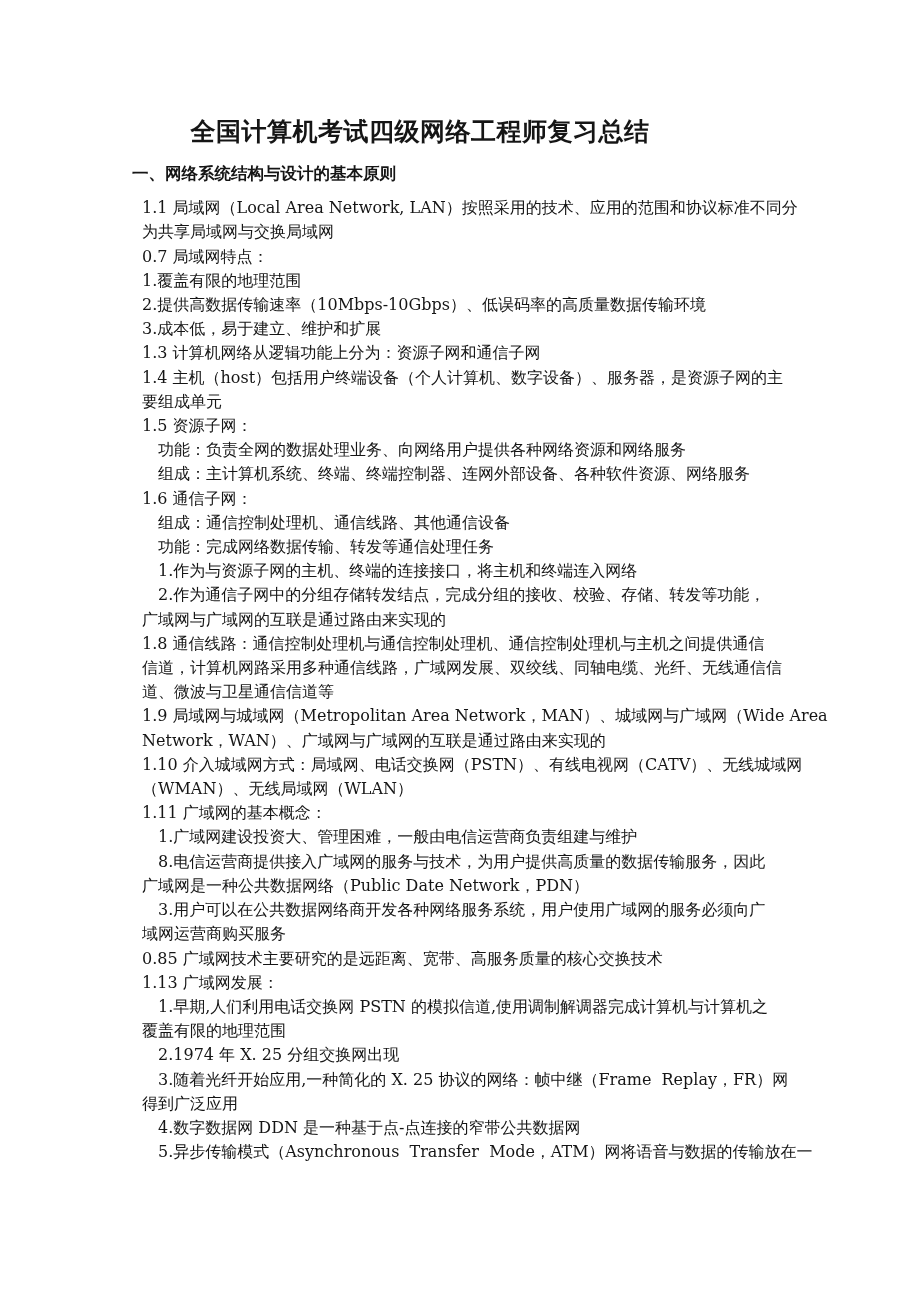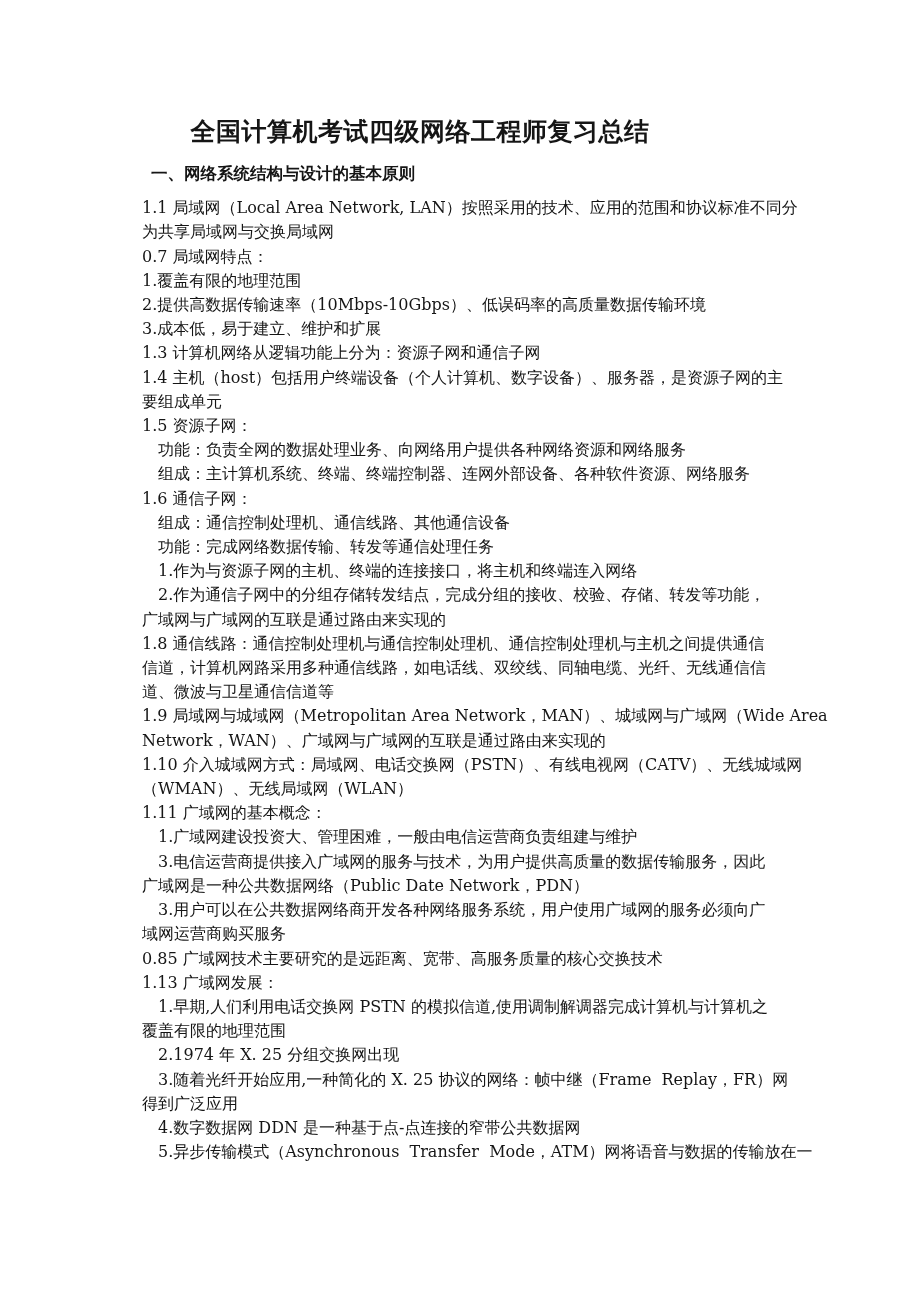--- a/index.html
+++ b/index.html
@@ -30,21 +30,20 @@
     letter-spacing: 0.5px;
     margin: 0 0 14px 0;
     white-space: pre;
   }
   .section-heading {
     font-family: "DejaVu Sans", "Liberation Sans", sans-serif;
     font-weight: bold;
     font-size: 16.5px;
     line-height: 24.2px;
     white-space: pre;
-    margin-left: 19px;
   }
   .doc-body {
     margin: 10px;
   }
   .text-line {
     font-family: "DejaVu Serif", "Liberation Serif", serif;
     font-size: 16px;
     line-height: 24.2px;
     white-space: pre;
   }
@@ -71,29 +70,29 @@
       <div class="text-line">1.5 资源子网：</div>
       <div class="text-line indent-1">功能：负责全网的数据处理业务、向网络用户提供各种网络资源和网络服务</div>
       <div class="text-line indent-1">组成：主计算机系统、终端、终端控制器、连网外部设备、各种软件资源、网络服务</div>
       <div class="text-line">1.6 通信子网：</div>
       <div class="text-line indent-1">组成：通信控制处理机、通信线路、其他通信设备</div>
       <div class="text-line indent-1">功能：完成网络数据传输、转发等通信处理任务</div>
       <div class="text-line indent-1">1.作为与资源子网的主机、终端的连接接口，将主机和终端连入网络</div>
       <div class="text-line indent-1">2.作为通信子网中的分组存储转发结点，完成分组的接收、校验、存储、转发等功能，</div>
       <div class="text-line">广域网与广域网的互联是通过路由来实现的</div>
       <div class="text-line">1.8 通信线路：通信控制处理机与通信控制处理机、通信控制处理机与主机之间提供通信</div>
-      <div class="text-line">信道，计算机网路采用多种通信线路，如电话线、双绞线、同轴电缆、光纤、无线通信信</div>
+      <div class="text-line">信道，计算机网路采用多种通信线路，广域网发展、双绞线、同轴电缆、光纤、无线通信信</div>
       <div class="text-line">道、微波与卫星通信信道等</div>
       <div class="text-line">1.9 局域网与城域网（Metropolitan Area Network，MAN）、城域网与广域网（Wide Area</div>
       <div class="text-line">Network，WAN）、广域网与广域网的互联是通过路由来实现的</div>
       <div class="text-line">1.10 介入城域网方式：局域网、电话交换网（PSTN）、有线电视网（CATV）、无线城域网</div>
       <div class="text-line">（WMAN）、无线局域网（WLAN）</div>
       <div class="text-line">1.11 广域网的基本概念：</div>
       <div class="text-line indent-1">1.广域网建设投资大、管理困难，一般由电信运营商负责组建与维护</div>
-      <div class="text-line indent-1">3.电信运营商提供接入广域网的服务与技术，为用户提供高质量的数据传输服务，因此</div>
+      <div class="text-line indent-1">8.电信运营商提供接入广域网的服务与技术，为用户提供高质量的数据传输服务，因此</div>
       <div class="text-line">广域网是一种公共数据网络（Public Date Network，PDN）</div>
       <div class="text-line indent-1">3.用户可以在公共数据网络商开发各种网络服务系统，用户使用广域网的服务必须向广</div>
       <div class="text-line">域网运营商购买服务</div>
       <div class="text-line">0.85 广域网技术主要研究的是远距离、宽带、高服务质量的核心交换技术</div>
       <div class="text-line">1.13 广域网发展：</div>
       <div class="text-line indent-1">1.早期,人们利用电话交换网 PSTN 的模拟信道,使用调制解调器完成计算机与计算机之</div>
       <div class="text-line">覆盖有限的地理范围</div>
       <div class="text-line indent-1">2.1974 年 X. 25 分组交换网出现</div>
       <div class="text-line indent-1">3.随着光纤开始应用,一种简化的 X. 25 协议的网络：帧中继（Frame  Replay，FR）网</div>
       <div class="text-line">得到广泛应用</div>

